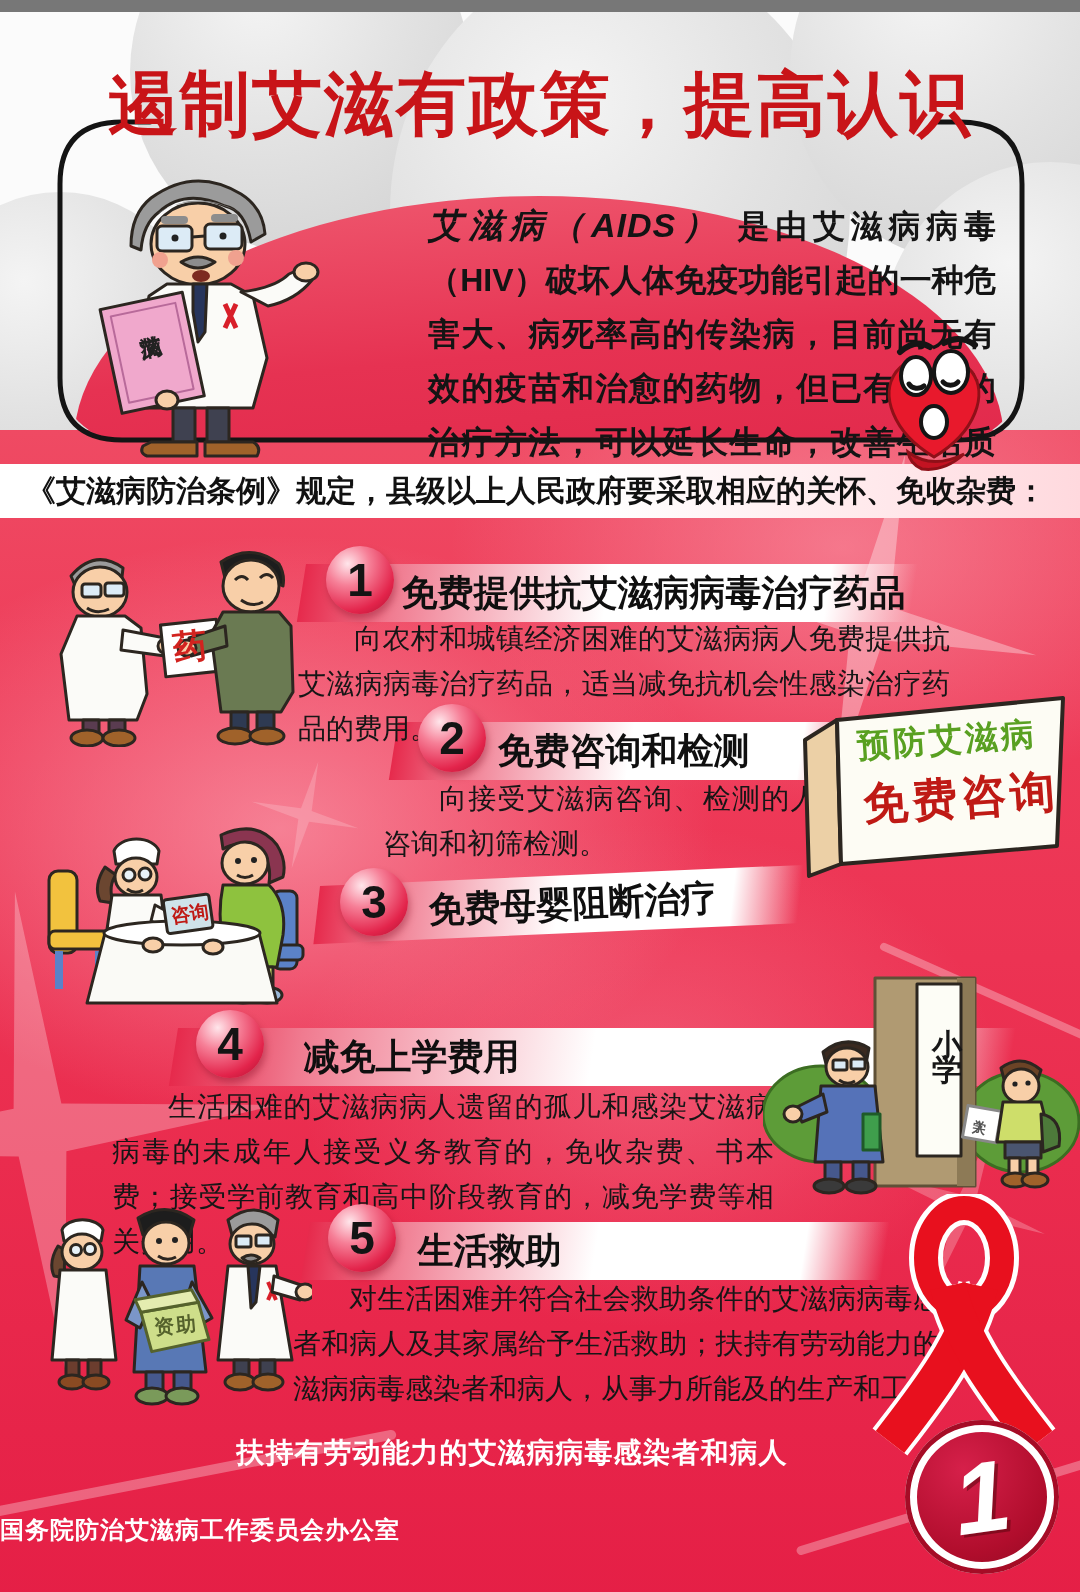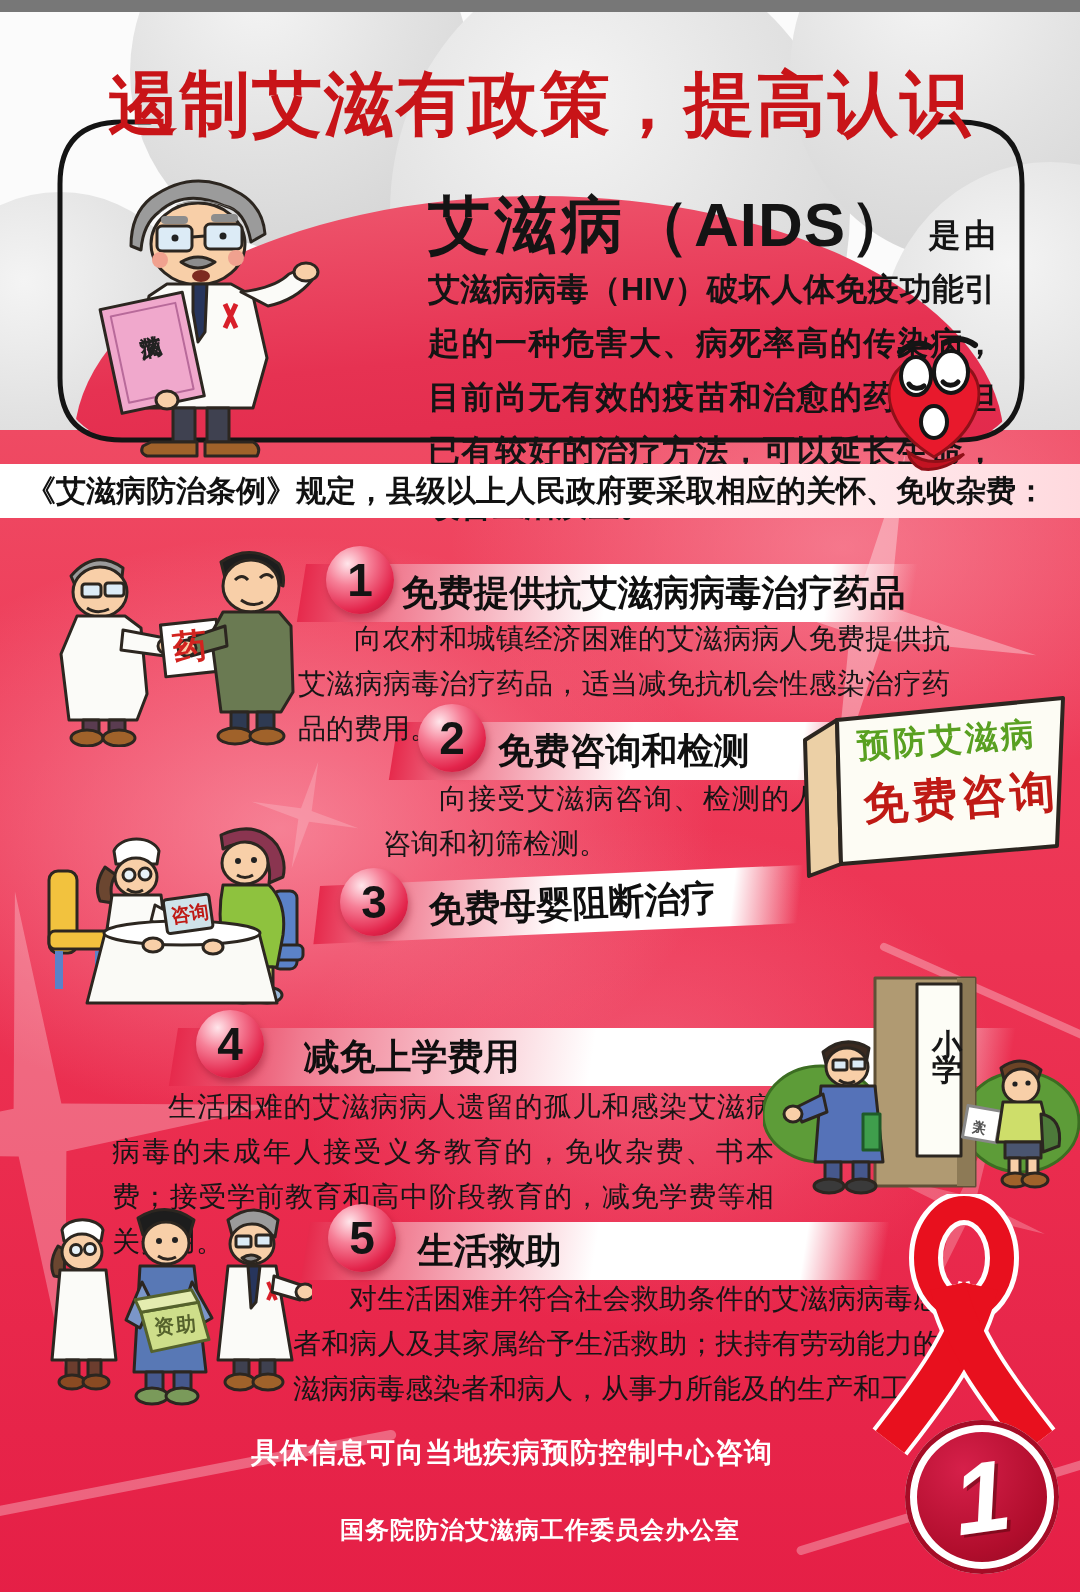--- a/index.html
+++ b/index.html
@@ -18,41 +18,41 @@
              clip-path:polygon(50% 0%,55% 45%,100% 50%,55% 55%,50% 100%,45% 55%,0% 50%,45% 45%);}
   .streak{position:absolute;background:rgba(255,255,255,.30);border-radius:6px;}
   #dome-wrap{position:absolute;left:58px;top:108px;width:965px;height:322px;border-radius:70px;overflow:hidden;}
   #dome{position:absolute;left:16px;top:76px;width:930px;height:246px;
         background:linear-gradient(175deg,#ef5a70 0%,#e63252 60%,#e22a4c 100%);
         border-radius:50% 50% 0 0 / 100% 100% 0 0;}
   #main-title{position:absolute;left:0;top:46px;width:1080px;text-align:center;
               font-weight:900;font-size:70px;letter-spacing:2px;color:#c81418;}
   #intro-text{position:absolute;left:428px;top:186px;width:568px;
               font-weight:700;font-size:32px;line-height:54px;color:#141414;text-align:justify;}
-  #intro-text .lead{font-size:62px;letter-spacing:1px;}
+  #intro-text .lead{font-size:34px;letter-spacing:1px;font-style:italic;}
   #regulation-band{position:absolute;left:0;top:452px;width:1080px;height:54px;
                    background:linear-gradient(90deg,#ffffff 0%,#ffffff 55%,#ffd9de 100%);
                    font-weight:700;font-size:30px;line-height:54px;color:#111;padding-left:26px;box-sizing:border-box;}
   .ball{position:absolute;width:68px;height:68px;border-radius:50%;z-index:6;
         background:radial-gradient(circle at 32% 26%, #ffe6eb 0%, #f67f97 32%, #e3244b 70%, #a90f2e 100%);
         box-shadow:2px 5px 7px rgba(120,0,25,.35);
         display:flex;align-items:center;justify-content:center;
         font-weight:900;font-size:46px;color:#141414;}
   .band{position:absolute;height:58px;z-index:4;transform-origin:top left;transform:skewX(-9deg);
         background:linear-gradient(90deg,#e62a4c 0%,#f07b90 15%,#ffffff 50%,#ffffff 86%,rgba(255,255,255,0) 100%);}
   .band .sec-title{display:block;transform:skewX(9deg);font-weight:700;font-size:36px;
                    line-height:58px;color:#0f0f0f;white-space:nowrap;}
   .sec-body{position:absolute;z-index:5;font-family:"Liberation Serif","DejaVu Serif",serif;
             font-size:28px;line-height:45px;color:#161616;text-indent:2em;text-align:justify;}
   .illo{position:absolute;z-index:5;}
   .illo svg{display:block;width:100%;height:100%;}
   .v-label{writing-mode:vertical-rl;text-orientation:upright;}
   #footer-info{position:absolute;left:0;top:1422px;width:1024px;text-align:center;
                font-weight:700;font-size:28px;color:#ffffff;letter-spacing:1px;z-index:6;}
-  #footer-org{position:absolute;left:0;top:1502px;width:1080px;text-align:center;
+  #footer-org{position:absolute;left:0;top:1502px;width:1080px;
               font-weight:600;font-size:24px;color:#ffffff;letter-spacing:1px;z-index:6;}
   #badge-one{position:absolute;left:905px;top:1408px;width:154px;height:154px;border-radius:50%;z-index:7;
              background:radial-gradient(circle at 38% 32%, #d6204a 0%, #b00d2c 60%, #870a20 100%);
              box-shadow:inset 0 0 0 5px #a50c26, inset 0 0 0 12px #ffffff;
              display:flex;align-items:center;justify-content:center;}
   #badge-one span{font-style:italic;font-weight:900;font-size:100px;color:#ffffff;
                   transform:rotate(-8deg);text-shadow:3px 3px 0 rgba(90,5,15,.55);}
   .lbl{position:absolute;z-index:6;font-weight:700;}
 </style>
 </head>
@@ -361,16 +361,16 @@
       <ellipse cx="102" cy="64" rx="38" ry="50" fill="none" stroke="#e8101e" stroke-width="24"></ellipse>
       <path d="M118,92 C104,152 62,204 28,248" stroke="#e8101e" stroke-width="36" fill="none"></path>
       <path d="M86,92 C100,152 142,204 176,248" stroke="#e8101e" stroke-width="36" fill="none"></path>
     </svg>
   </div>
 
   <div id="badge-one">
     <span>1</span>
   </div>
 
-  <div id="footer-info">具体信息可向当地疾病预防控制中心咨询</div>
+  <div id="footer-info">扶持有劳动能力的艾滋病病毒感染者和病人</div>
   <div id="footer-org">国务院防治艾滋病工作委员会办公室</div>
 
 </div>
 
 </body></html>

